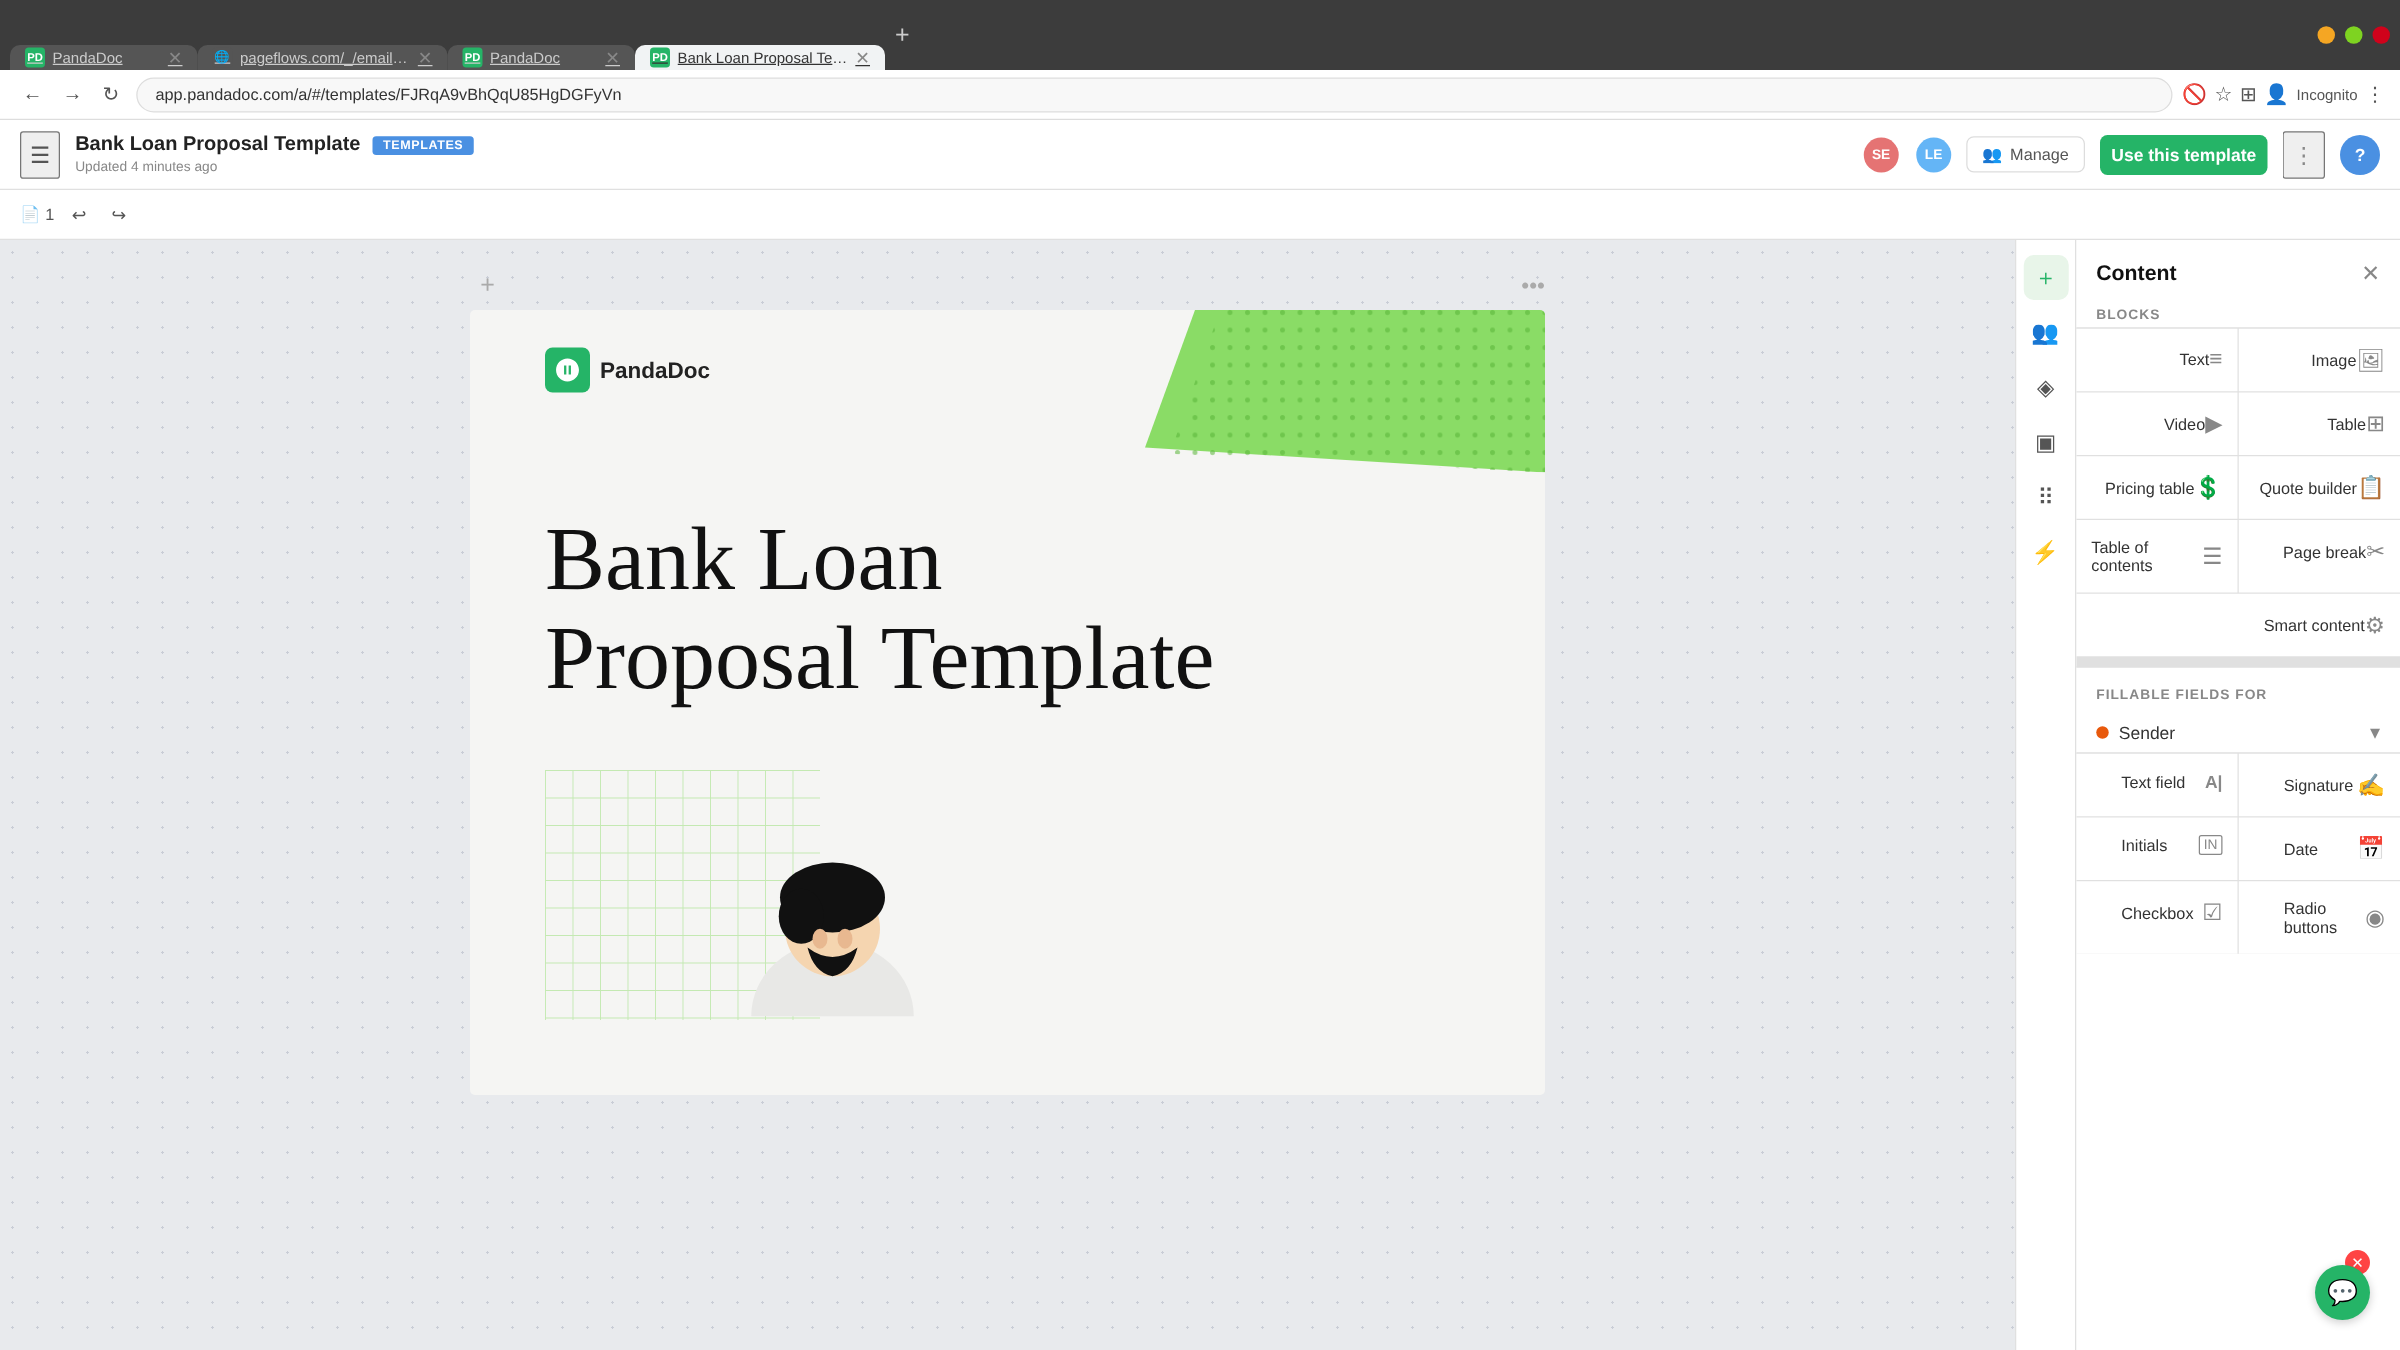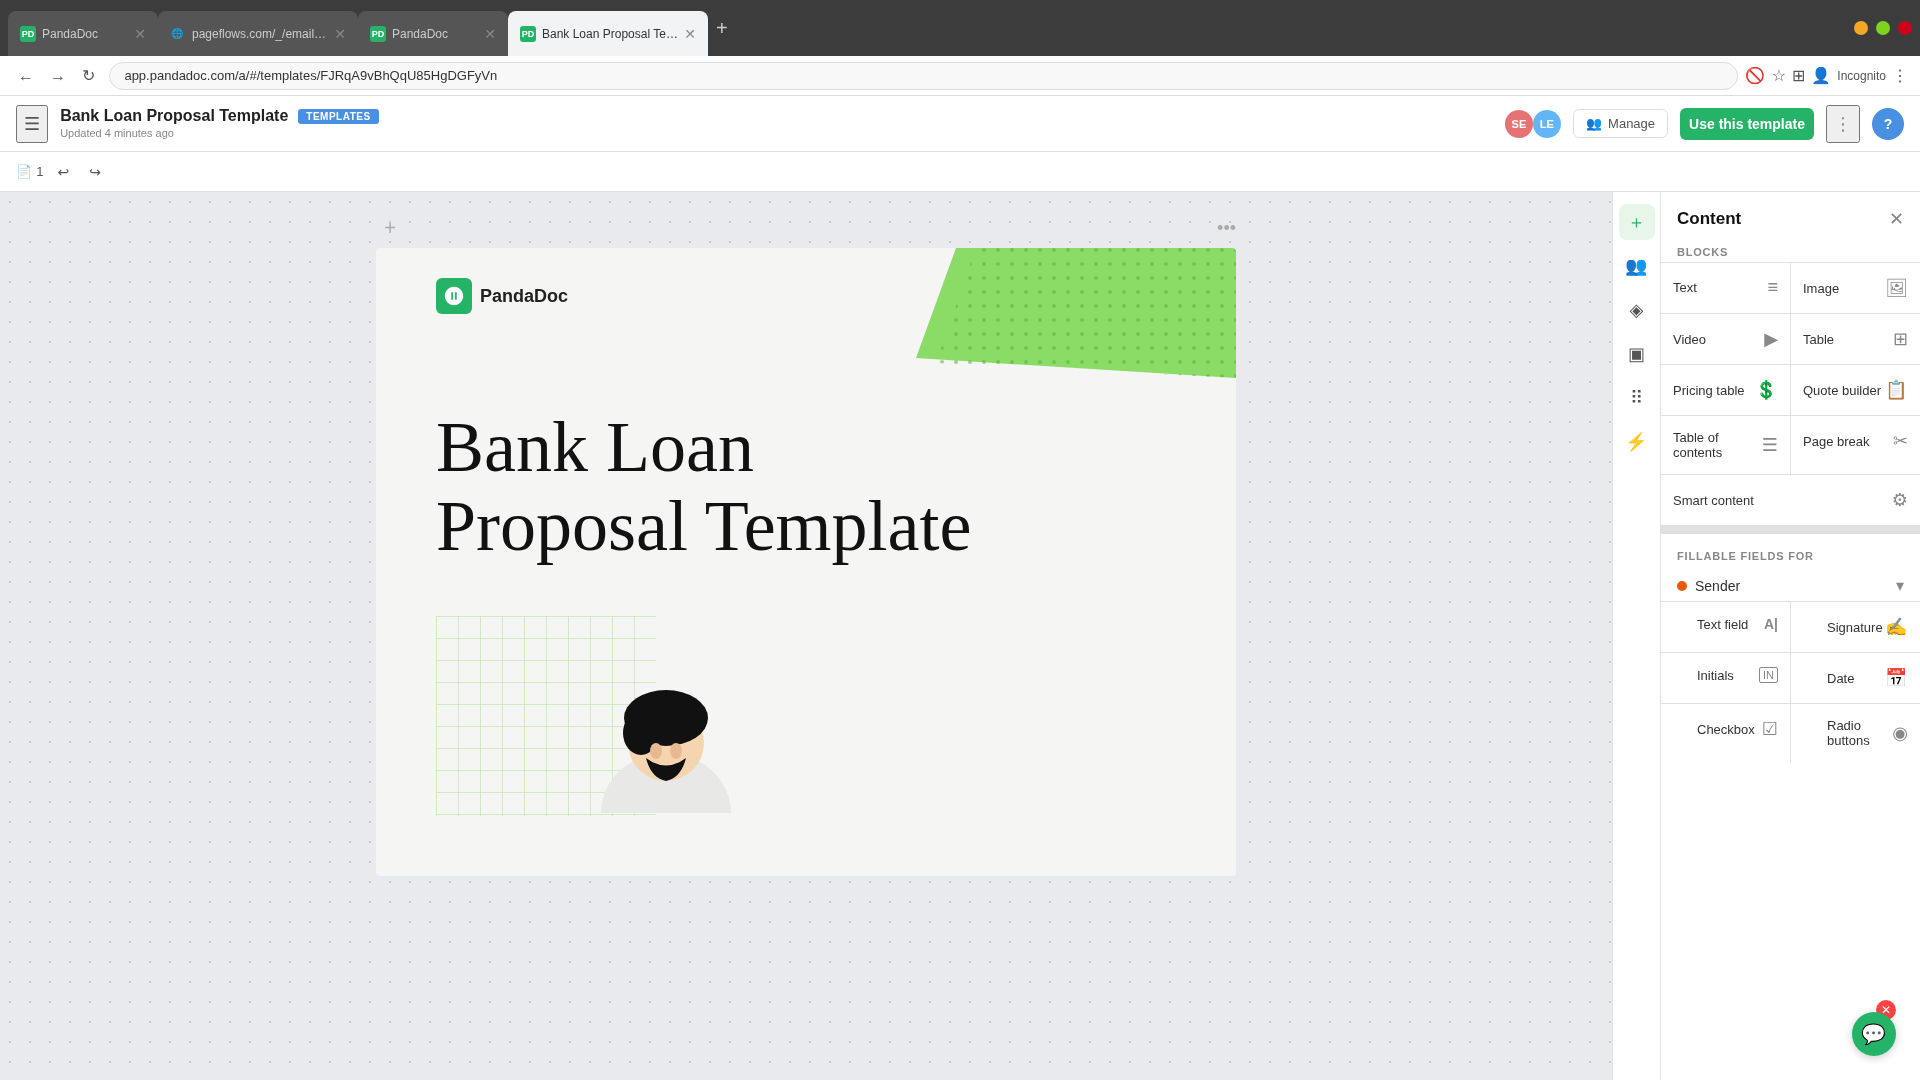--- a/index.html
+++ b/index.html
@@ -1,21 +1,21 @@
 <!DOCTYPE html>
 <html><head>
   <meta charset="utf-8">
   <style>
     * { box-sizing: border-box; margin: 0; padding: 0; }
     body { font-family: -apple-system, BlinkMacSystemFont, 'Segoe UI', sans-serif; font-size: 13px; background: #f1f3f4; overflow: hidden; }
 
     
     .browser-chrome { background: #3c3c3c; height: 56px; display: flex; align-items: center; padding: 0 8px; gap: 8px; }
     .browser-tabs { display: flex; align-items: flex-end; height: 56px; flex: 1; }
-    .browser-tab { display: flex; align-items: center; gap: 6px; padding: 0 12px; height: 45px; background: #f1f3f4; border-radius: 8px 8px 0 0; font-size: 12px; color: #333; min-width: 150px; max-width: 200px; cursor: pointer; }
+    .browser-tab { display: flex; align-items: center; gap: 6px; padding: 0 12px; height: 20px; background: #f1f3f4; border-radius: 8px 8px 0 0; font-size: 12px; color: #333; min-width: 150px; max-width: 200px; cursor: pointer; text-decoration: underline; }
     .browser-tab.inactive { background: #555; color: #ccc; }
     .browser-tab .tab-favicon { width: 16px; height: 16px; background: #25b467; border-radius: 3px; display: flex; align-items: center; justify-content: center; color: white; font-size: 9px; font-weight: bold; flex-shrink: 0; }
     .browser-tab .tab-title { flex: 1; overflow: hidden; text-overflow: ellipsis; white-space: nowrap; }
     .browser-tab .tab-close { color: #888; font-size: 14px; cursor: pointer; }
     .browser-tab-new { color: #ccc; font-size: 20px; padding: 0 8px; cursor: pointer; align-self: center; }
     .window-controls { display: flex; gap: 8px; align-items: center; }
     .win-btn { width: 14px; height: 14px; border-radius: 50%; cursor: pointer; }
 
     
     .address-bar { background: #fff; height: 40px; display: flex; align-items: center; padding: 0 12px; gap: 8px; border-bottom: 1px solid #ddd; }
@@ -25,21 +25,21 @@
     .address-icons { display: flex; gap: 6px; align-items: center; color: #555; }
     .addr-icon { font-size: 16px; cursor: pointer; }
 
     
     .app-container { display: flex; flex-direction: column; height: calc(100vh - 96px); }
     .app-header { background: #fff; height: 56px; border-bottom: 1px solid #e0e0e0; display: flex; align-items: center; padding: 0 16px; gap: 12px; }
     .hamburger { font-size: 18px; color: #555; cursor: pointer; padding: 6px; }
     .doc-title { font-size: 16px; font-weight: 600; color: #222; }
     .templates-badge { background: #4a90e2; color: white; font-size: 10px; font-weight: 700; padding: 2px 8px; border-radius: 3px; letter-spacing: 0.5px; }
     .header-spacer { flex: 1; }
-    .avatar-group { display: flex; gap: 0; }
+    .avatar-group { display: flex; gap: 14px; }
     .avatar { width: 28px; height: 28px; border-radius: 50%; display: flex; align-items: center; justify-content: center; font-size: 11px; font-weight: 700; color: white; cursor: pointer; }
     .manage-btn { display: flex; align-items: center; gap: 6px; border: 1px solid #ddd; border-radius: 6px; padding: 6px 12px; font-size: 13px; color: #555; cursor: pointer; background: #fff; }
     .use-template-btn { background: #25b467; color: white; border: none; border-radius: 6px; padding: 8px 9px; font-size: 14px; font-weight: 600; cursor: pointer; }
     .more-btn { color: #888; font-size: 18px; cursor: pointer; padding: 6px; }
     .help-btn { width: 32px; height: 32px; border-radius: 50%; background: #4a90e2; color: white; display: flex; align-items: center; justify-content: center; font-size: 14px; font-weight: 700; cursor: pointer; }
 
     
     .toolbar { background: #fff; height: 40px; border-bottom: 1px solid #e0e0e0; display: flex; align-items: center; padding: 0 16px; gap: 8px; }
     .toolbar-btn { background: none; border: none; color: #555; cursor: pointer; padding: 4px 6px; border-radius: 4px; font-size: 14px; }
     .page-count { font-size: 13px; color: #555; display: flex; align-items: center; gap: 4px; }
@@ -73,21 +73,21 @@
 
     
     .content-panel { width: 260px; background: #fff; border-left: 1px solid #e0e0e0; overflow-y: auto; }
     .content-panel-header { padding: 16px 16px 8px; display: flex; align-items: center; justify-content: space-between; }
     .content-panel-title { font-size: 17px; font-weight: 700; color: #111; }
     .close-panel-btn { color: #888; font-size: 18px; cursor: pointer; }
 
     .section-label { font-size: 11px; font-weight: 700; color: #888; letter-spacing: 0.8px; padding: 8px 16px 4px; text-transform: uppercase; }
 
     .blocks-grid { display: grid; grid-template-columns: 1fr 1fr; gap: 1px; padding: 0 0 8px; background: #e0e0e0; border-top: 1px solid #e0e0e0; border-bottom: 1px solid #e0e0e0; margin-bottom: 8px; }
-    .block-item { background: #fff; padding: 14px 12px; display: flex; flex-direction: column; gap: 6px; cursor: pointer; }
+    .block-item { background: #fff; padding: 14px 12px; display: flex; flex-direction: column; gap: 6px; cursor: pointer; align-items: flex-end; }
     .block-item-top { display: flex; align-items: center; justify-content: space-between; }
     .block-label { font-size: 13px; color: #333; font-weight: 500; }
     .block-icon { color: #888; font-size: 18px; }
     .fillable-header { display: flex; align-items: center; justify-content: space-between; padding: 8px 16px; }
     .sender-row { display: flex; align-items: center; gap: 8px; padding: 6px 16px; cursor: pointer; }
     .sender-dot { width: 10px; height: 10px; background: #e8590c; border-radius: 50%; }
     .sender-label { font-size: 14px; color: #333; flex: 1; }
     .expand-btn { color: #888; font-size: 16px; cursor: pointer; }
 
     .fields-grid { display: grid; grid-template-columns: 1fr 1fr; gap: 1px; background: #e0e0e0; border-top: 1px solid #e0e0e0; }

